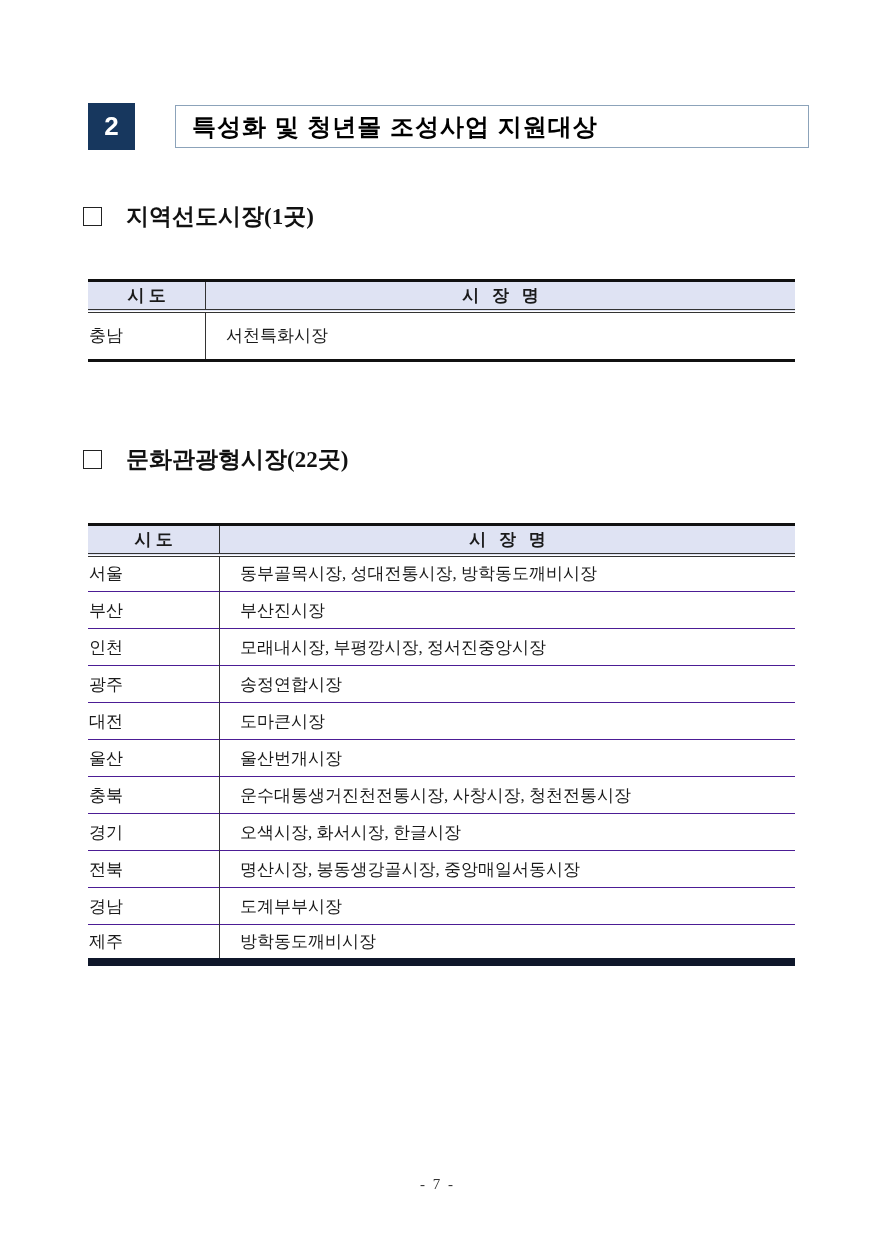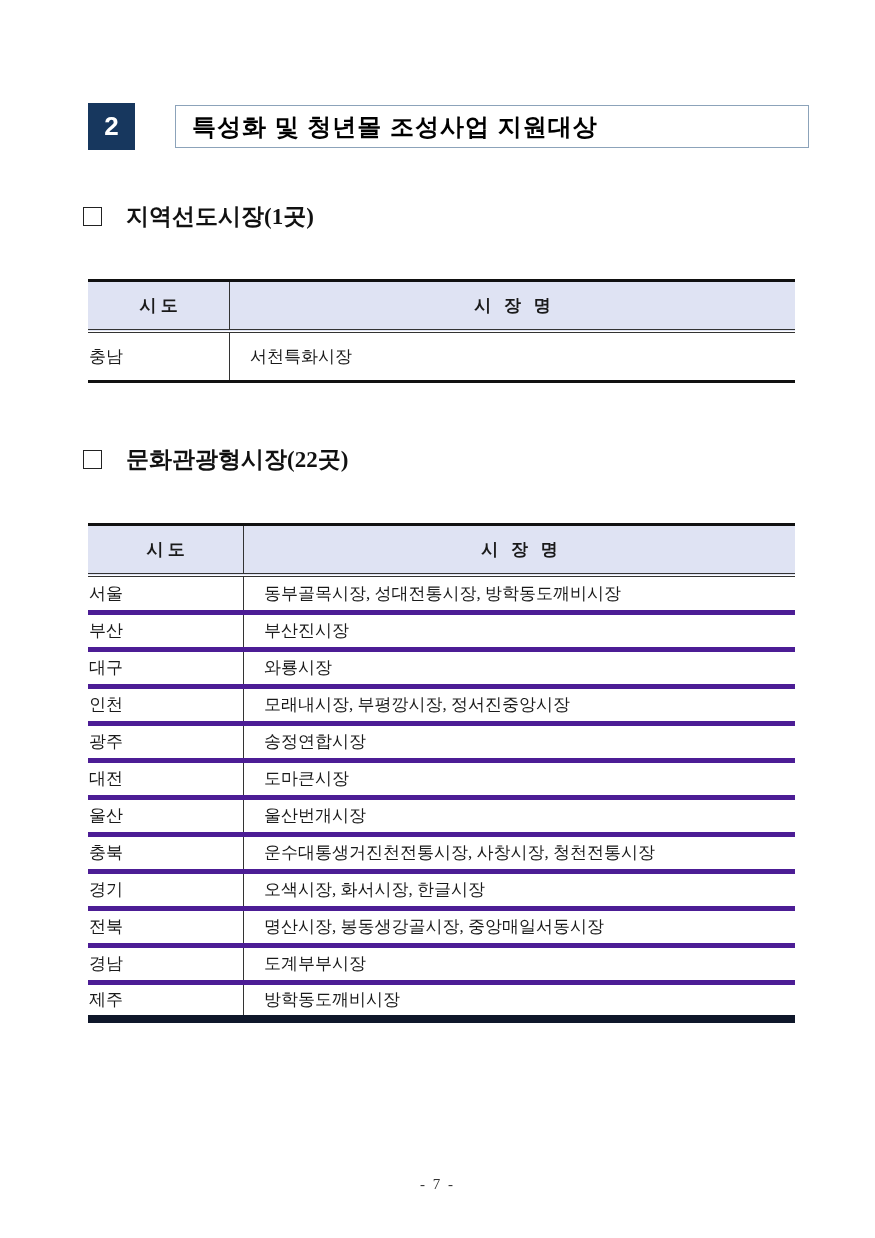--- a/index.html
+++ b/index.html
@@ -60,24 +60,24 @@
   .t1 { top: 279px; }
   .t2 { top: 523px; }
   .market-table thead tr {
     background: #DFE3F3;
     border-top: 3px solid #111;
     border-bottom: 4px double #333;
     height: 30px;
   }
   .market-table th {
     font-weight: 700; text-align: center;
-    white-space: pre; padding: 12px;
+    white-space: pre; padding: 0;
   }
   .market-table tbody tr {
-    border-bottom: 5px solid #4c1d95;
+    border-bottom: 1px solid #4c1d95;
     height: 37px;
   }
   .t1 tbody tr { height: 50px; border-bottom: 3px solid #111; }
   .t2 tbody tr:last-child { border-bottom: 8px solid #0f172a; }
   .col1 { border-right: 1.5px solid #333; text-align: left; }
   .t1 .col1 { width: 117px; }
   .t2 .col1 { width: 131px; }
   .col2 { text-align: left; padding-left: 20px; white-space: pre; }
 
   
@@ -136,24 +136,20 @@
     <tbody>
       <tr>
         <td class="col1">서울</td>
         <td class="col2">동부골목시장, 성대전통시장, 방학동도깨비시장</td>
       </tr>
       <tr>
         <td class="col1">부산</td>
         <td class="col2">부산진시장</td>
       </tr>
       <tr>
-        <td class="col1">대구</td>
-        <td class="col2">와룡시장</td>
-      </tr>
-      <tr>
         <td class="col1">인천</td>
         <td class="col2">모래내시장, 부평깡시장, 정서진중앙시장</td>
       </tr>
       <tr>
         <td class="col1">광주</td>
         <td class="col2">송정연합시장</td>
       </tr>
       <tr>
         <td class="col1">대전</td>
         <td class="col2">도마큰시장</td>

